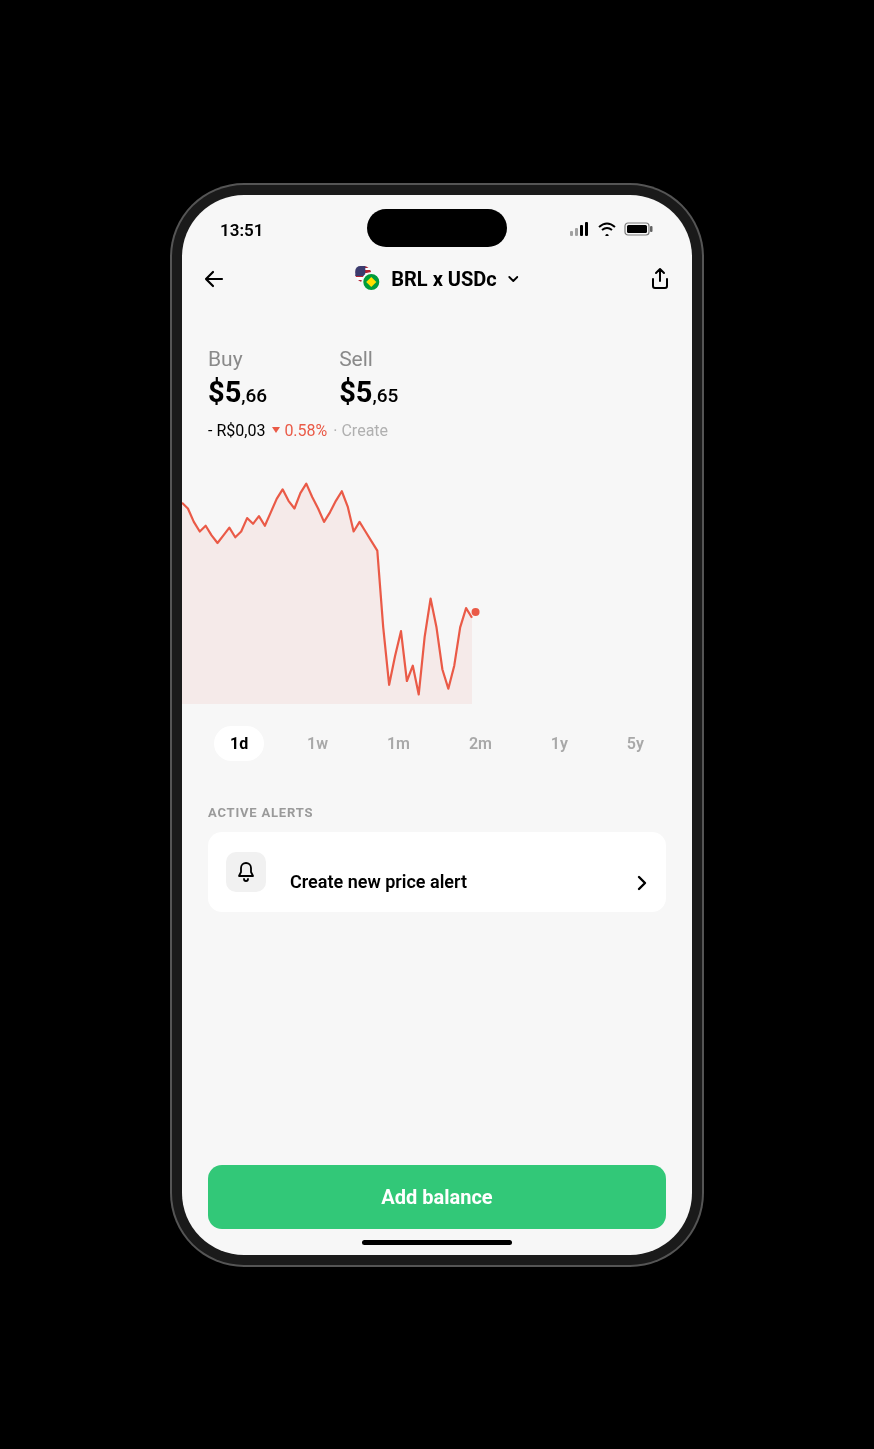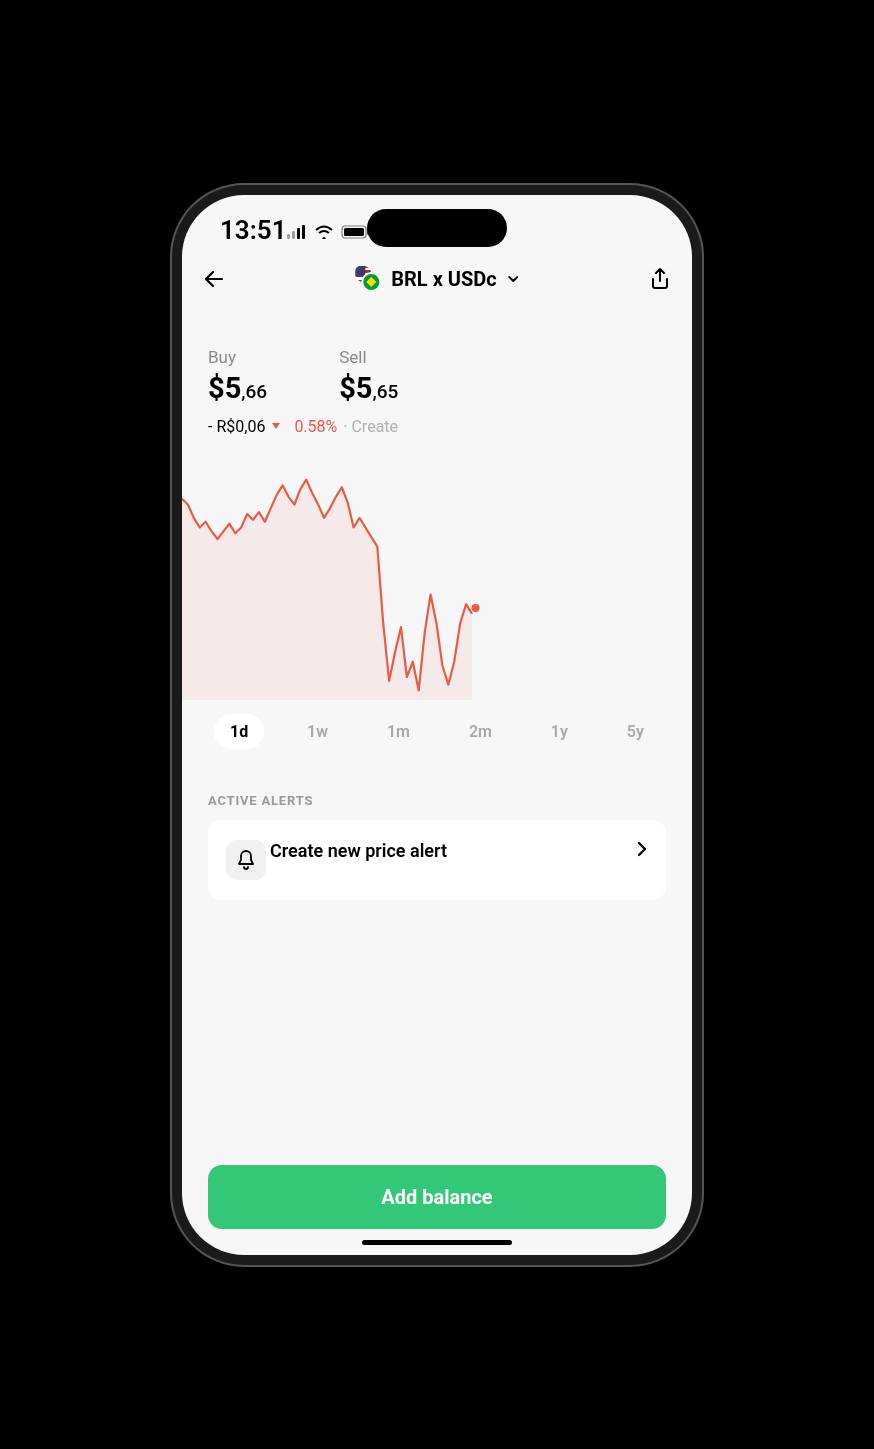--- a/index.html
+++ b/index.html
@@ -50,24 +50,24 @@
     width: 140px;
     height: 38px;
     background: #000;
     border-radius: 22px;
     z-index: 10;
   }
   .status-bar {
     height: 56px;
     display: flex;
     align-items: center;
-    justify-content: flex-start;
+    justify-content: space-between;
     padding: 14px 38px 0;
     font-weight: 600;
-    font-size: 26px;
+    font-size: 17px;
     color: #000;
   }
   .status-icons { display: flex; align-items: center; gap: 7px; }
   .nav-bar {
     height: 56px;
     display: flex;
     align-items: center;
     padding: 0 12px;
     position: relative;
   }
@@ -94,32 +94,32 @@
     background: linear-gradient(180deg, #b22234 0 14%, #fff 14% 28%, #b22234 28% 42%, #fff 42% 57%, #b22234 57% 71%, #fff 71% 85%, #b22234 85% 100%);
     top: -4px; left: 0;
   }
   .flag-us::after { content:""; position:absolute; top:0; left:0; width:10px; height:10px; background:#3c3b6e; border-top-left-radius:50%;}
   .flag-br {
     background: #009c3b; top: 4px; left: 8px;
   }
   .flag-br::after { content:""; position:absolute; top:4px; left:4px; width:8px; height:8px; background:#ffdf00; transform:rotate(45deg) scale(0.9); }
   .content { flex: 1; padding: 40px 26px 0; display: flex; flex-direction: column; overflow: hidden; }
   .prices { display: flex; gap: 72px; margin-bottom: 12px; }
-  .price-col .label { color: #8a8a8a; font-size: 17px; margin-bottom: 4px; }
+  .price-col .label { color: #8a8a8a; font-size: 21px; margin-bottom: 4px; }
   .price-col .val { color: #000; }
   .price-col .val .big { font-size: 29px; font-weight: 700; }
   .price-col .val .sm { font-size: 19px; font-weight: 500; margin-top: 22px; }
   .change-row { display: flex; align-items: center; gap: 6px; font-size: 16px; }
   .change-delta { color: #000; }
-  .change-pct { color: #ea5a47; display: flex; align-items: center; gap: 13px; }
+  .change-pct { color: #ea5a47; display: flex; align-items: center; gap: 3px; }
   .change-sep { color: #b0b0b0; }
   .chart-wrap { margin: 34px -26px 0; height: 230px; position: relative; }
   .chart-wrap svg { width: 100%; height: 100%; display: block; }
   .range-tabs {
-    margin-top: 14px;
+    margin-top: 22px;
     display: flex;
     justify-content: space-between;
     padding: 0 6px;
     font-size: 16px;
     color: #a8a8a8;
     font-weight: 600;
     text-align: right;
   }
   .range-tab { padding: 8px 16px; border-radius: 18px; cursor: pointer; }
   .range-tab.active { background: #fff; color: #000; font-weight: 700; }
@@ -129,22 +129,22 @@
     font-weight: 700;
     letter-spacing: 0.8px;
     color: #9a9a9a;
     margin-bottom: 12px;
   }
   .alert-row {
     background: #fff;
     border-radius: 14px;
     padding: 20px 18px;
     display: flex;
-    align-items: flex-start;
-    gap: 4px;
+    align-items: flex-end;
+    gap: 24px;
     cursor: pointer;
   }
   .bell-box {
     width: 40px; height: 40px; border-radius: 10px; background: #f1f1f1;
     display: flex; align-items: center; justify-content: center;
   }
   .alert-text { font-size: 18px; font-weight: 600; color: #000; flex: 1; }
   .spacer { flex: 1; }
   .add-balance {
     margin: 0 0 26px;
@@ -230,21 +230,21 @@
         <div class="price-col">
           <div class="label">Buy</div>
           <div class="val"><span class="big">$5</span><span class="sm">,66</span></div>
         </div>
         <div class="price-col">
           <div class="label">Sell</div>
           <div class="val"><span class="big">$5</span><span class="sm">,65</span></div>
         </div>
       </div>
       <div class="change-row">
-        <span class="change-delta">- R$0,06</span>
+        <span class="change-delta">- R$0,03</span>
         <span class="change-pct">
           <svg width="10" height="10" viewBox="0 0 10 10">
               <path d="M1 2 L9 2 L5 8 Z" fill="#ea5a47"></path>
             </svg>
           <span>0.58%</span>
         </span>
         <span class="change-sep"><span>· </span><span>Create</span></span>
       </div>
 
       <div class="chart-wrap">

